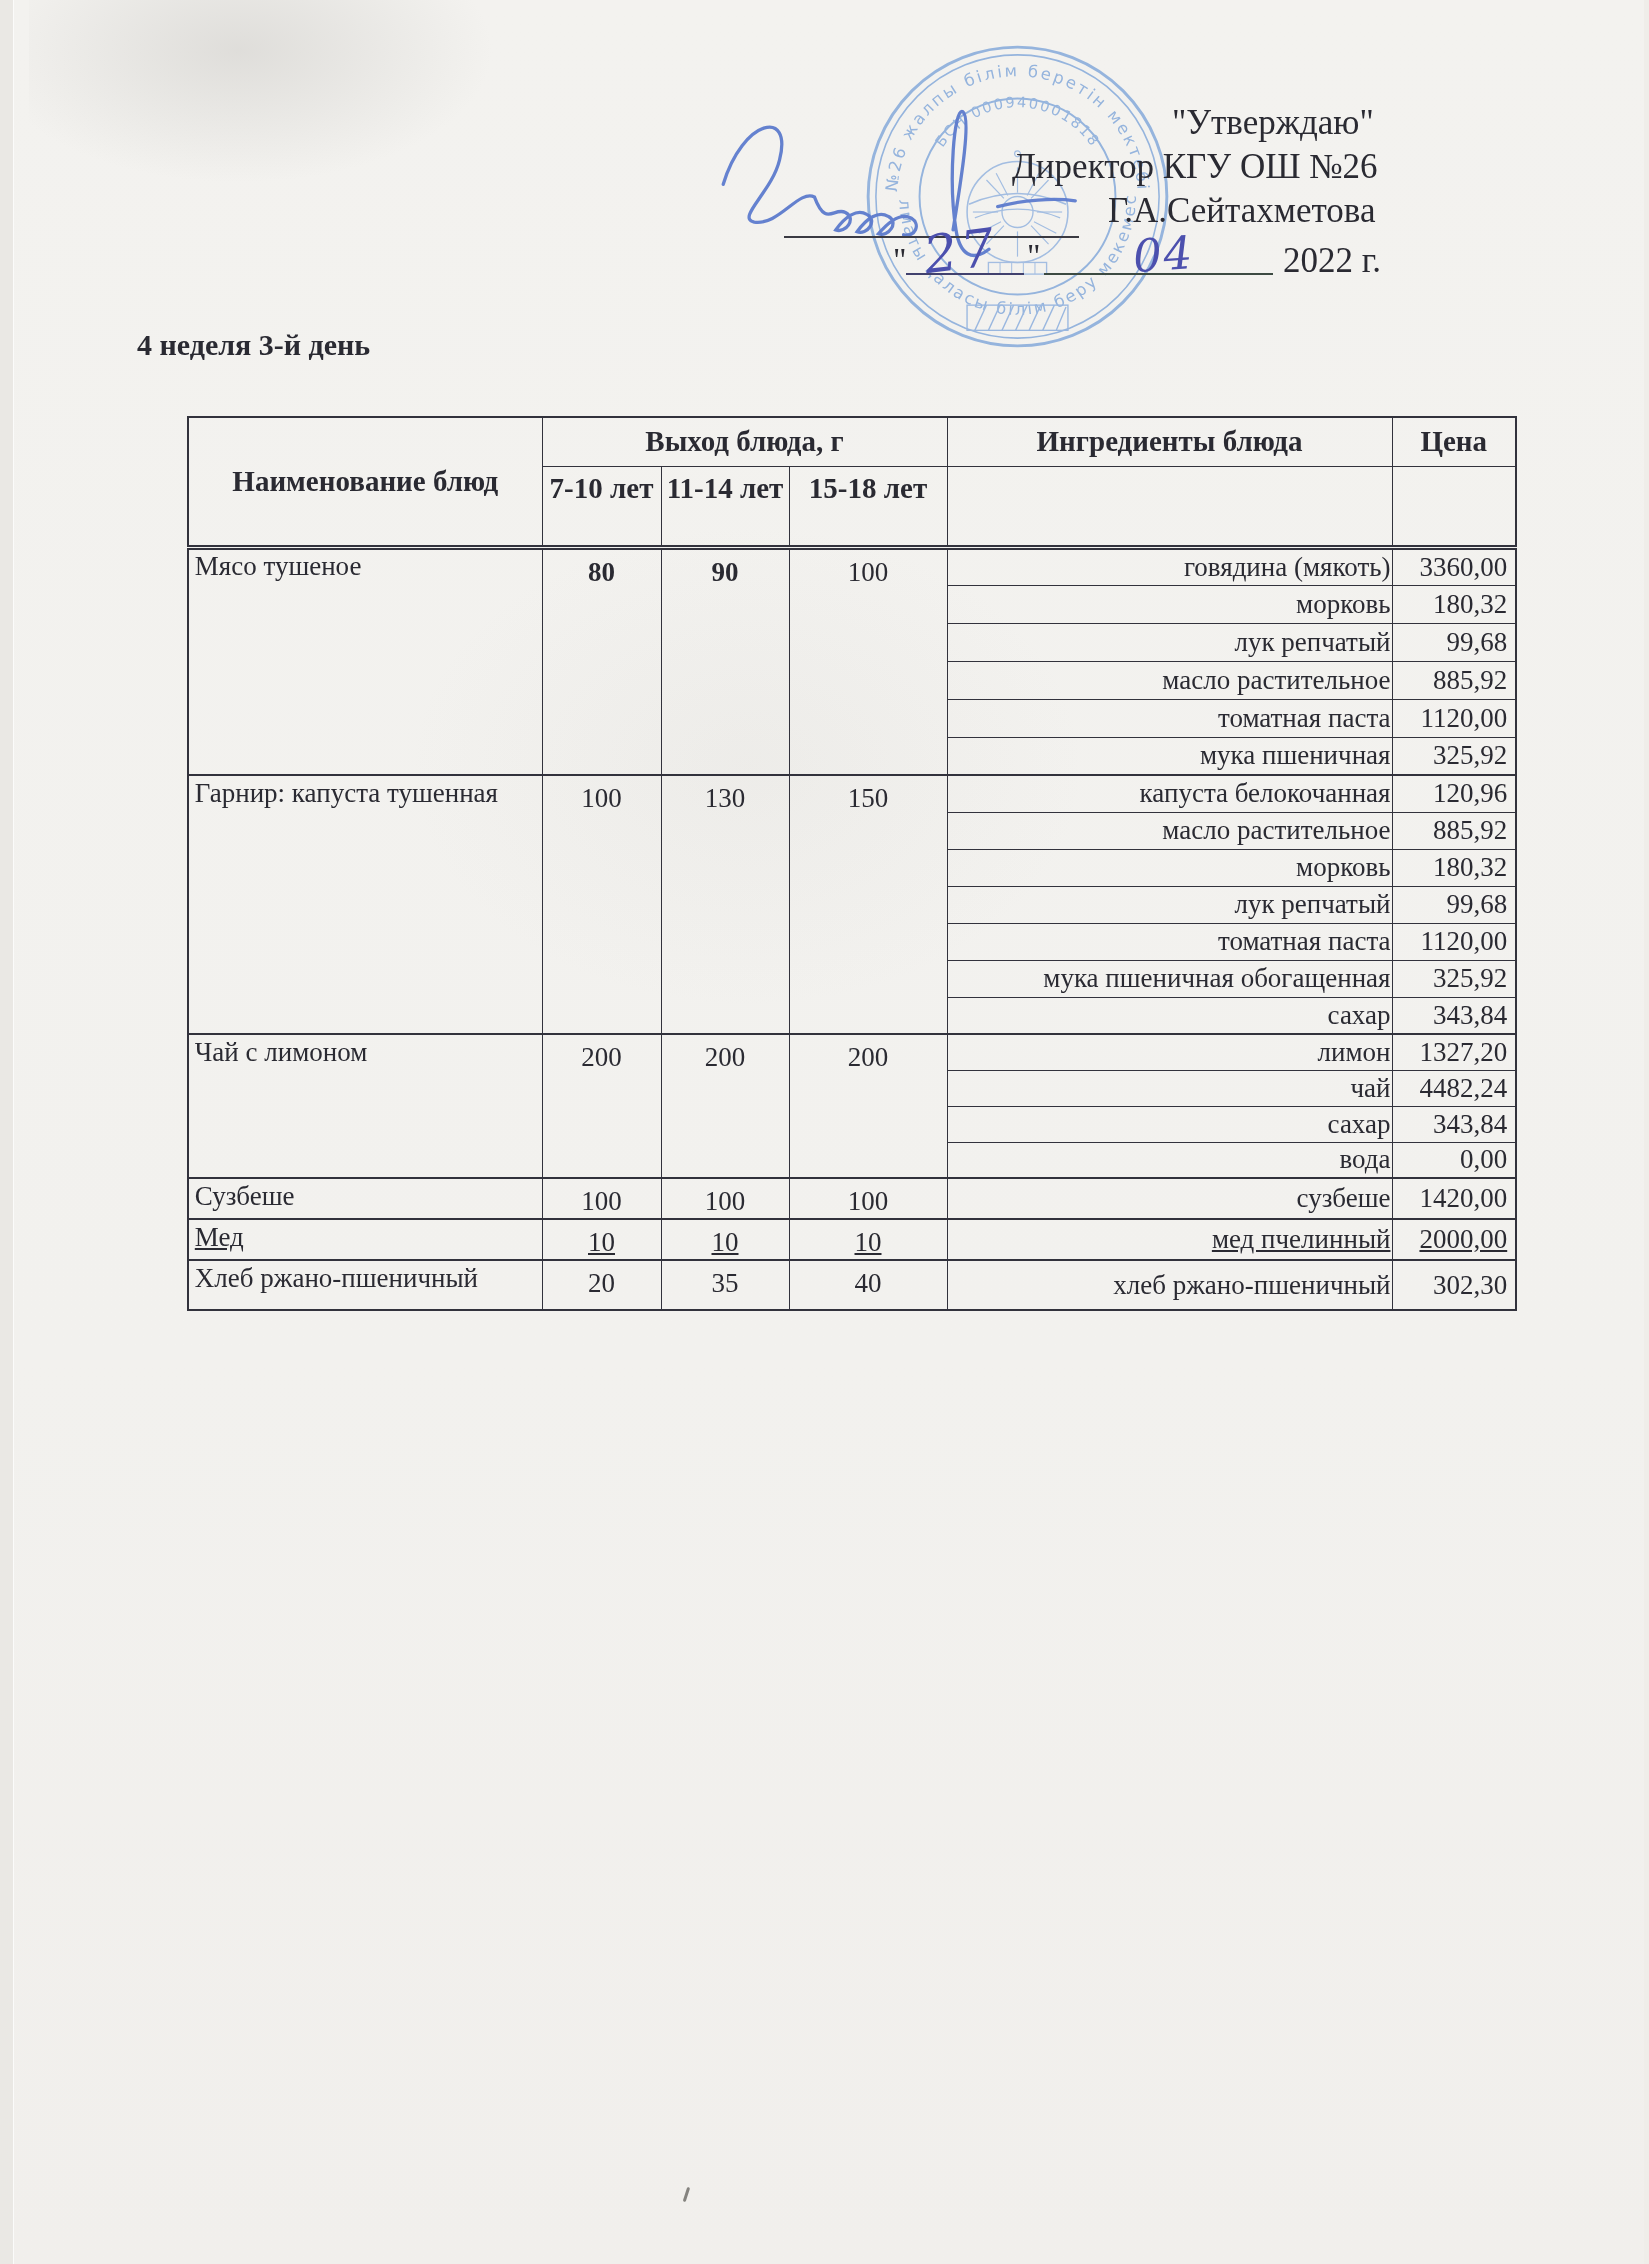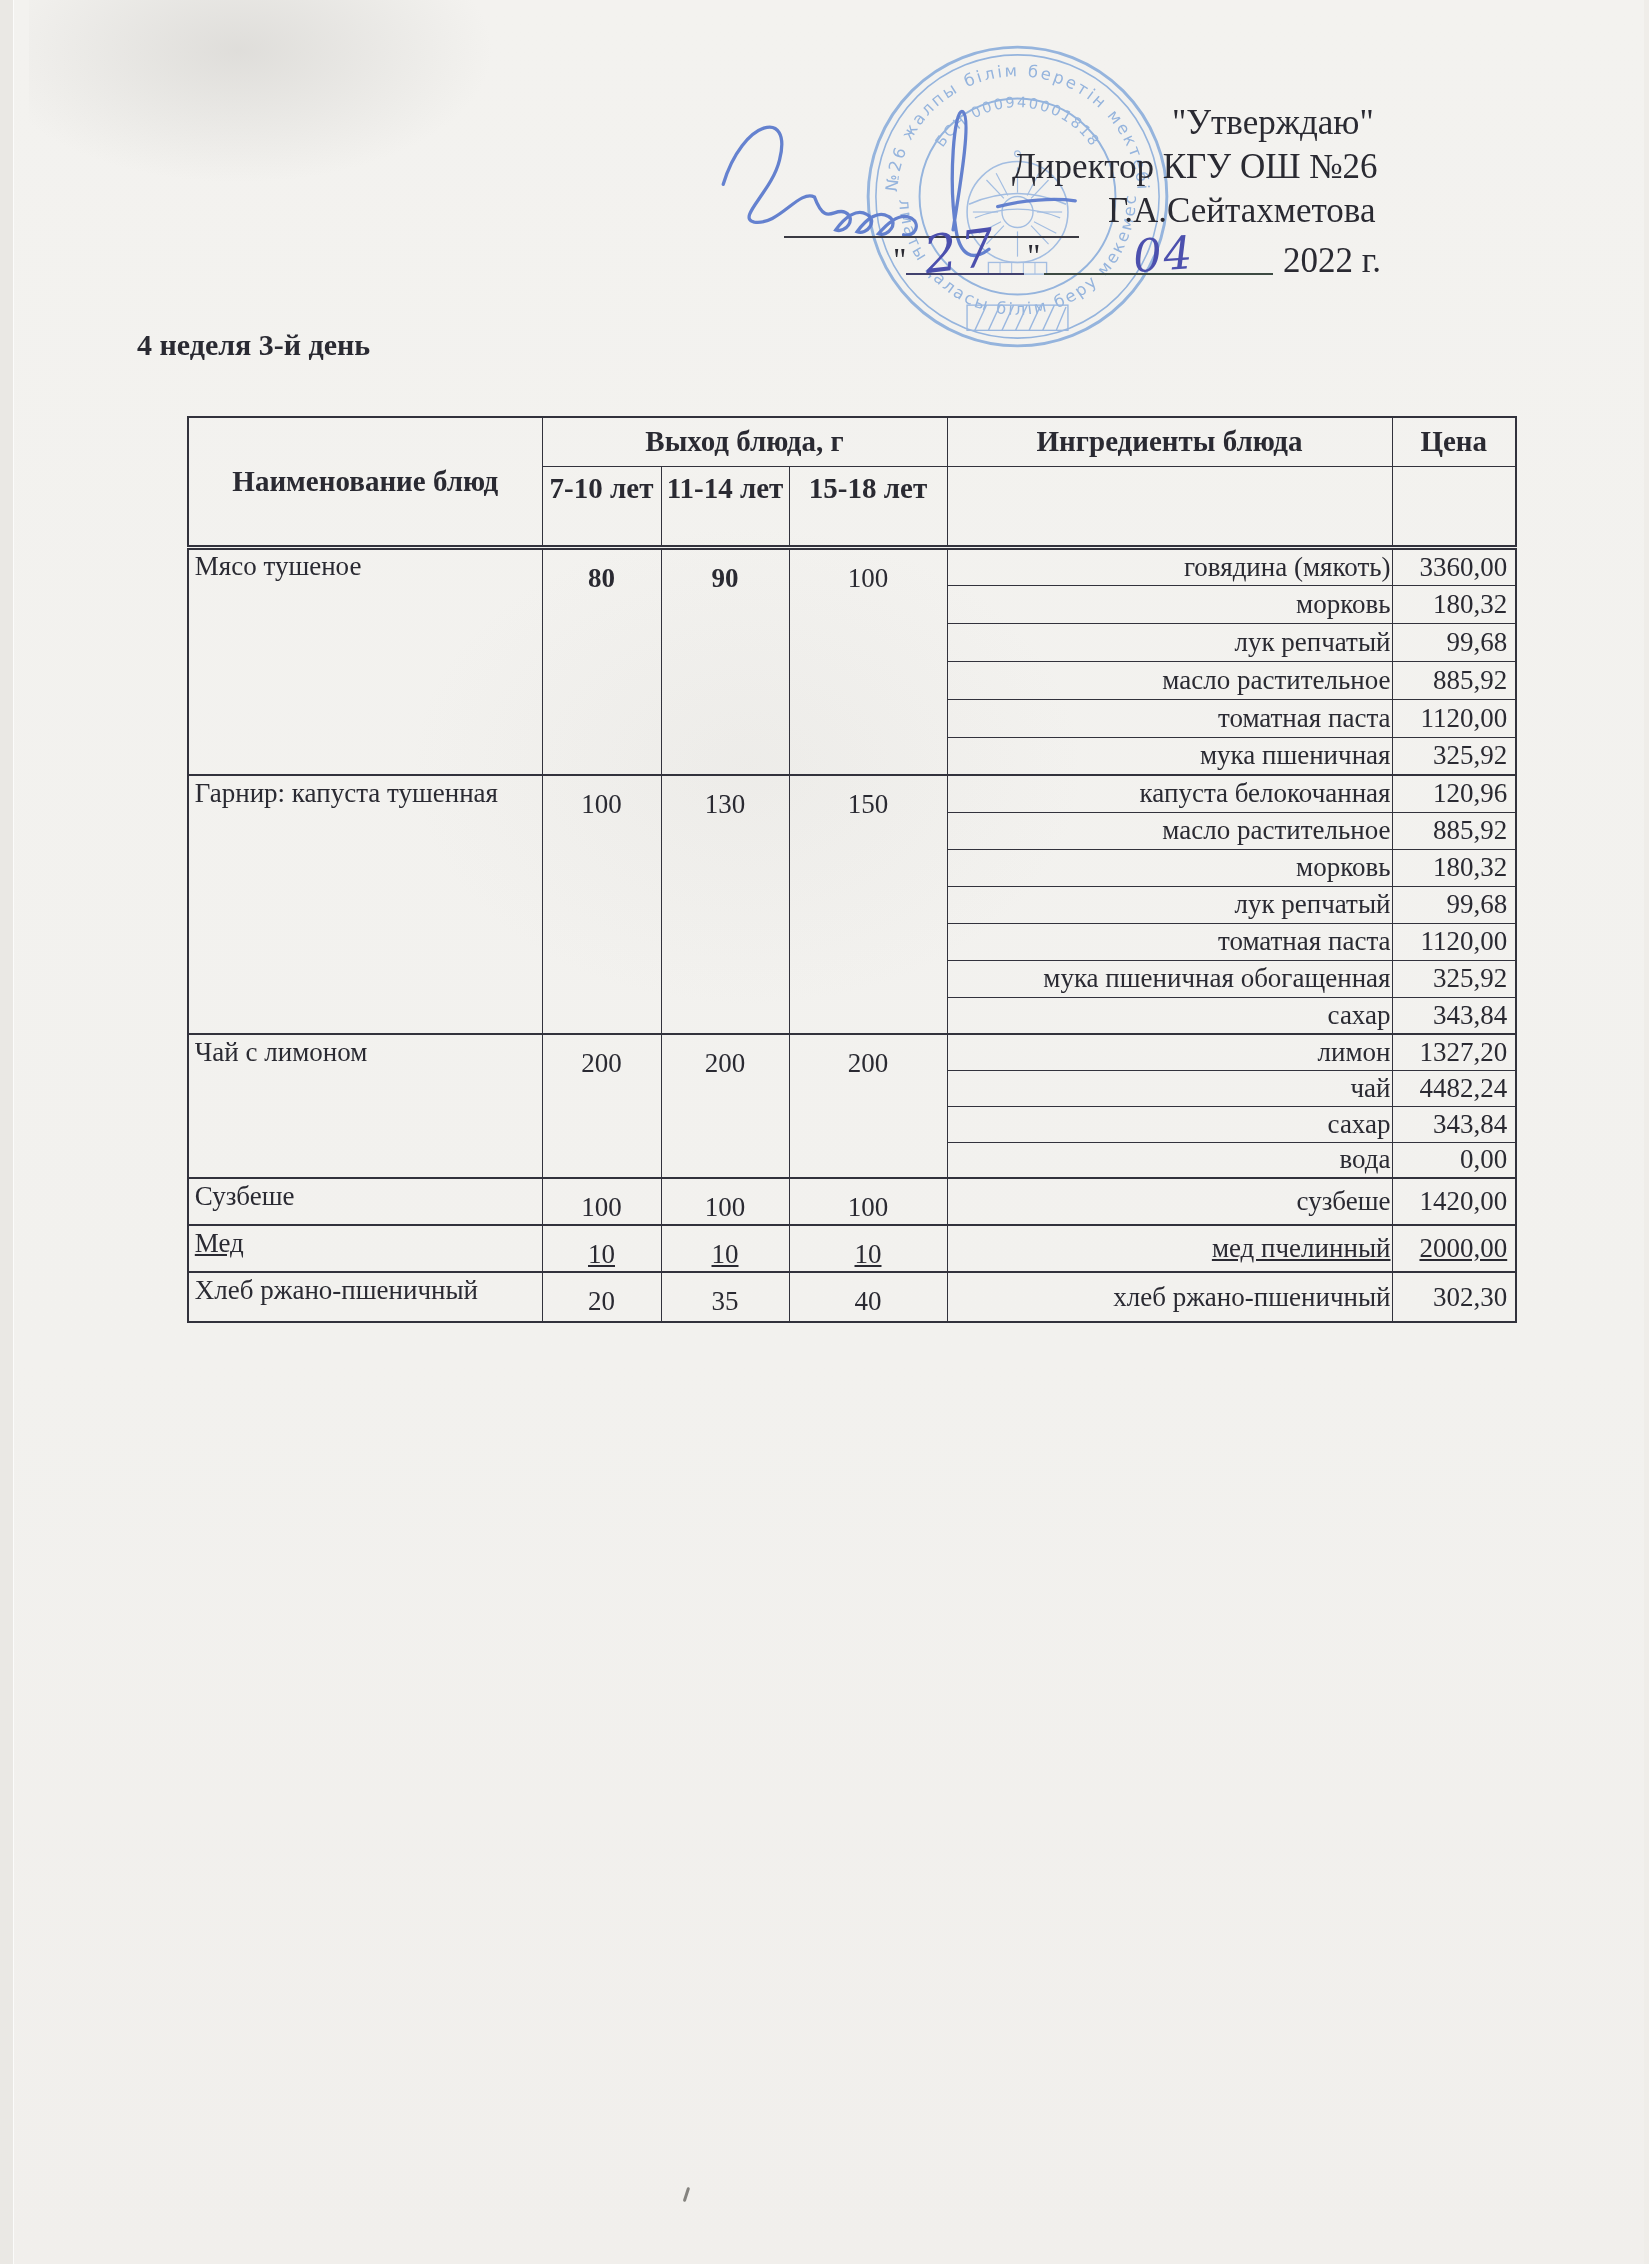--- a/index.html
+++ b/index.html
@@ -51,21 +51,21 @@
   .menu-table th,.menu-table td{border:1.9px solid #32323c;overflow:hidden;}
   .menu-table thead th{font-weight:bold;font-size:29px;padding:0;}
   .hrow1{height:49px;}
   .hrow2{height:81px;}
   th.dishhead{vertical-align:middle;text-align:center;font-size:29px;}
   th.outhead,th.inghead,th.pricehead{vertical-align:middle;text-align:center;}
   th.age{vertical-align:top;text-align:center;padding-top:5.8px;font-size:28px;line-height:1.5;}
   .hrow2 th{border-bottom:5.8px double #32323c;}
   th.dishhead{border-bottom:5.8px double #32323c;}
   td.dish{font-size:27px;text-align:left;vertical-align:top;padding:1.9px 1.9px 0 5.8px;}
-  td.portion{font-size:27px;text-align:center;vertical-align:top;padding-top:13px;}
+  td.portion{font-size:27px;text-align:center;vertical-align:top;padding-top:7px;}
   td.portion.b{font-weight:bold;}
   td.ing{font-size:27px;text-align:right;padding-left:7.8px;vertical-align:middle;}
   td.price{font-size:27px;text-align:right;padding-right:7.8px;vertical-align:middle;}
   tr.sec td{border-top:2.9px solid #32323c;}
 
   .stray-mark{position:absolute;left:685px;top:2187px;width:2.9px;height:14.6px;background:#85837f;
     transform:rotate(18deg);border-radius:1.9px;}
 </style>
 </head>
 <body>

